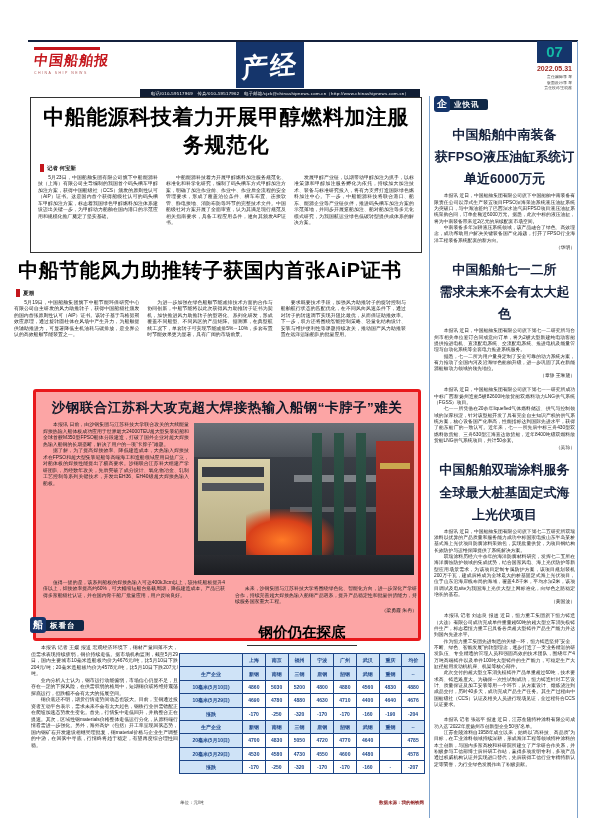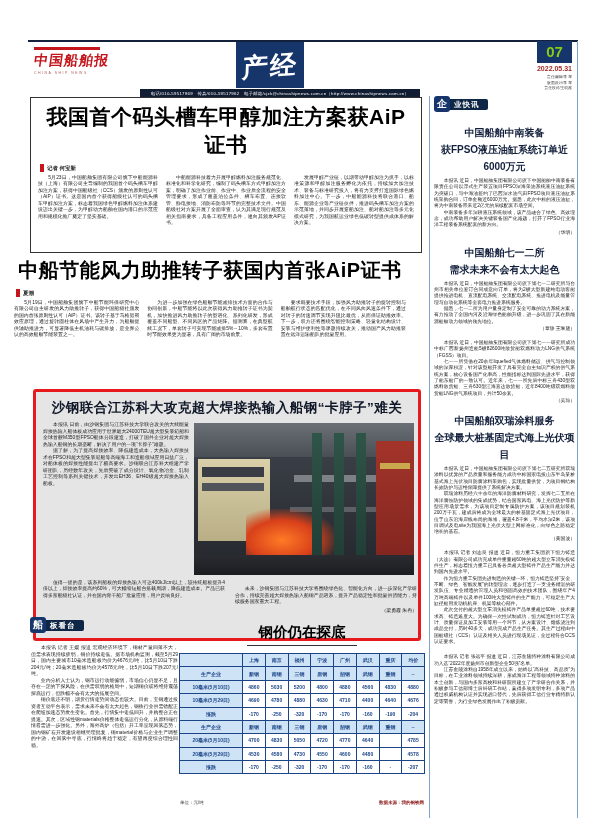--- a/index.html
+++ b/index.html
@@ -10,39 +10,39 @@
   .logo{position:absolute;left:34px;top:47px;width:110px;}
   .logo .bar{width:66px;height:3px;background:#c4161c;margin-bottom:2px;}
   .logo .name{font-size:14px;font-weight:bold;color:#c4161c;transform:skewX(-8deg);letter-spacing:1px;}
   .logo .sub{font-size:3.5px;color:#b05a5a;letter-spacing:1.5px;margin-top:1px;}
   .sec-box{position:absolute;left:236px;top:42px;width:68px;height:46px;background:#15356b;}
   .sec-box span{display:block;color:#fff;font-size:26px;font-weight:bold;transform:rotate(-4deg) skewX(-6deg);
         text-align:center;margin-top:7px;letter-spacing:2px;}
   .sec-name{position:absolute;left:310px;top:50px;font-size:29px;font-weight:bold;color:#15356b;letter-spacing:4px;}
   .info-bar{position:absolute;left:140px;top:89px;width:280px;height:9px;background:#101d33;color:#fff;
         font-size:4.3px;line-height:9px;text-align:center;letter-spacing:.3px;}
-  .pageno{position:absolute;left:537px;top:41px;width:35px;height:22px;background:#15356b;color:#84cc16;
+  .pageno{position:absolute;left:537px;top:41px;width:35px;height:22px;background:#15356b;color:#14b8a6;
         font-size:15px;font-weight:bold;text-align:center;line-height:22px;}
   .date{position:absolute;left:500px;top:65px;width:72px;text-align:right;font-size:7px;font-weight:bold;color:#9e2b25;}
   .staff{position:absolute;left:500px;top:75px;width:72px;text-align:right;font-size:3.8px;color:#444;line-height:1.5;}
   
   .vline-l{position:absolute;left:429px;top:96px;width:1px;height:722px;background:#7fa3cc;}
   .vline-r{position:absolute;left:577px;top:41px;width:1px;height:777px;background:#7fa3cc;}
   
   .a1{position:absolute;left:30px;top:97px;width:392px;height:156px;border:1px solid #333;box-sizing:border-box;padding:5px 7px;}
   .headline1{font-size:21px;font-weight:bold;text-align:center;color:#000;letter-spacing:.5px;}
   .a2{position:absolute;left:14px;top:257px;width:392px;height:128px;}
   .headline2{font-size:20px;font-weight:bold;text-align:center;color:#000;letter-spacing:.5px;}
   .byline{display:flex;align-items:center;font-size:5.5px;font-weight:bold;color:#222;margin:5px 0 3px 2px;}
   .byline .sq{width:4px;height:8px;background:#c4161c;margin-right:3px;}
   .cols{display:flex;gap:8px;}
   .col{flex:1;font-size:4.9px;line-height:1.32;text-align:justify;color:#222;white-space:pre-line;overflow:hidden;}
   
   .feature{position:absolute;left:33px;top:389px;width:388px;height:252px;border:3px solid #e8191c;border-radius:3px;
-        background:#e5e5e5;box-sizing:border-box;}
+        background:#fca5a5;box-sizing:border-box;}
   .f-head{font-size:13.5px;font-weight:bold;text-align:center;color:#101828;margin-top:7px;letter-spacing:.5px;}
   .f-left{position:absolute;left:7px;top:30px;width:146px;height:212px;font-size:4.9px;line-height:1.33;
         text-align:justify;color:#222;white-space:pre-line;overflow:hidden;}
   .photo{position:absolute;left:158px;top:31px;width:220px;height:152px;background:linear-gradient(180deg,#40454d,#23262b);
         overflow:hidden;}
   .ph-sky{position:absolute;left:0;top:0;width:100%;height:34px;background:linear-gradient(180deg,#6b7077,#4a4f56);}
   .ph-bldg{position:absolute;left:4px;top:36px;width:72px;height:82px;background:linear-gradient(180deg,#d9d0a9,#b9ae86);}
   .ph-bldg-win{position:absolute;left:8px;top:44px;width:62px;height:10px;background:#3a3d44;}
   .ph-bldg-win2{position:absolute;left:8px;top:60px;width:62px;height:8px;background:#50535a;}
   .ph-glow{position:absolute;left:52px;top:86px;width:90px;height:52px;
@@ -71,21 +71,21 @@
   table.price{position:absolute;left:179px;top:653px;width:246px;border-collapse:collapse;}
   table.price td{border:1px solid #1c4587;font-size:5px;font-weight:bold;color:#1c4587;text-align:center;
         padding:3.2px 0;background:#fff;}
   table.price td.lab{width:62px;background:#cfe3f7;}
   table.price tr.shade td{background:#cfe3f7;}
   .unit-note{position:absolute;left:180px;top:800px;font-size:4.5px;color:#333;}
   .src-note{position:absolute;left:300px;top:800px;width:124px;text-align:right;font-size:4.5px;font-weight:bold;color:#8b1a1a;}
   
   .sidebar{position:absolute;left:434px;top:96px;width:141px;}
   .sb-item{margin-bottom:9px;}
-  .sb-title{font-size:10px;font-weight:bold;color:#14213d;text-align:center;line-height:1.7;margin-bottom:3px;}
+  .sb-title{font-size:13px;font-weight:bold;color:#14213d;text-align:center;line-height:1.7;margin-bottom:3px;}
   .sb-body{font-size:4.8px;line-height:1.32;text-align:justify;color:#222;white-space:pre-line;}
   .sb-sig{text-align:right;font-size:4.8px;color:#222;}
   .sidebar-items{margin-top:12px;}
 </style>
 </head>
 <body>
 
 <div class="page">
 
   <div class="top-rule"></div>
@@ -103,21 +103,21 @@
   <div class="staff">
     <div>责任编辑/李 琴</div>
     <div>版面设计/李 琴</div>
     <div>责任校对/王晓薇</div>
   </div>
 
   <div class="vline-l"></div>
   <div class="vline-r"></div>
 
   <div class="a1">
-    <div class="headline1">我国首个码头槽车甲醇加注方案获AiP证书</div>
+    <div class="headline1">中船能源科技着力开展甲醇燃料加注服务规范化</div>
     <div class="byline">
       <span class="sq"></span>
       <span>记者 何宝新</span>
     </div>
     <div class="cols">
         <div class="col">　　5月23日，中国船舶集团有限公司旗下中船能源科技（上海）有限公司主导编制的我国首个码头槽车甲醇加注方案，获得中国船级社（CCS）颁发的原则性认可（AiP）证书。这是国内首个获得船级社认可的码头槽车甲醇加注方案，标志着我国绿色甲醇燃料加注体系建设迈出关键一步，为甲醇动力船舶在国内港口的示范应用和规模化推广奠定了坚实基础。</div>
         <div class="col">　　中船能源科技着力开展甲醇燃料加注服务规范化、标准化和科学化研究，编制了码头槽车方式甲醇加注方案，明确了加注作业前、作业中、作业后全流程的安全管理要求，形成了覆盖泊位条件、槽车布置、连接软管、静电接地、消防布防等环节的完整技术文件。中国船级社对方案开展了全面审查，认为其满足现行规范及相关指南要求，具备工程应用条件，遂向其颁发AiP证书。</div>
         <div class="col">　　发展甲醇产业链，以期带动甲醇加注为抓手，以标准策源和甲醇加注服务孵化为依托，持续加大加注技术、装备与标准研究投入，将有力支撑打造国际绿色燃料加注中心。下一步，中船能源科技将联合港口、船东、能源企业等产业链伙伴，推进码头槽车加注方案的示范落地，并同步开展趸船加注、船对船加注等多元化模式研究，为我国航运业绿色低碳转型提供成体系的解决方案。</div>
       </div>
   </div>

